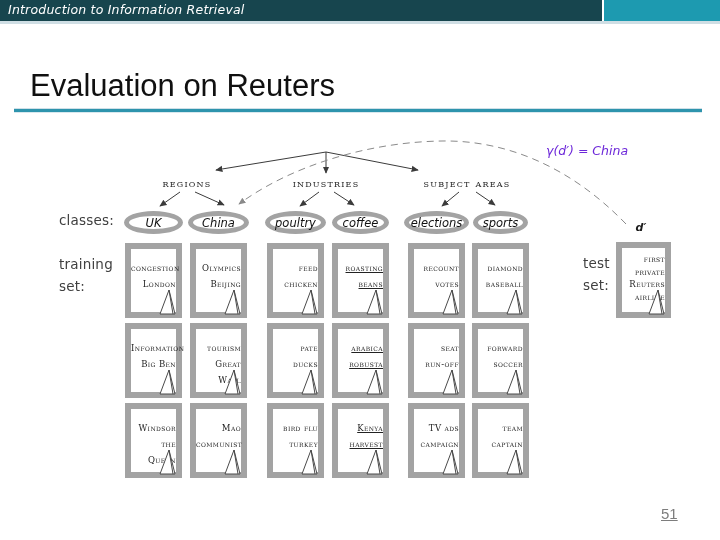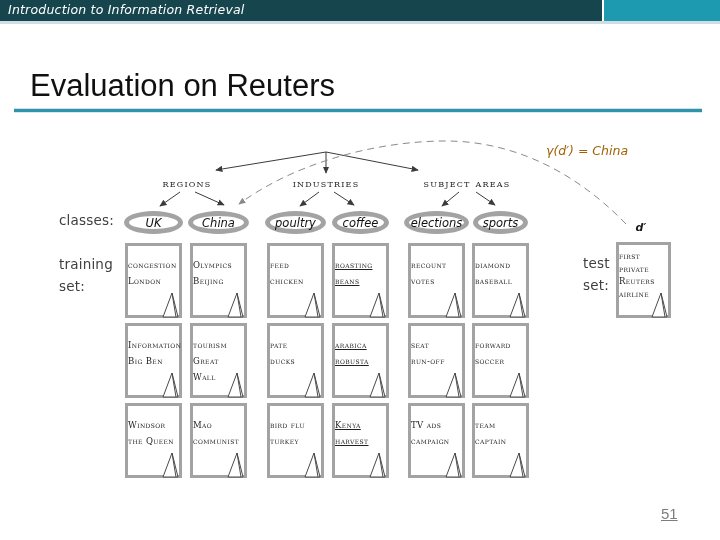--- a/index.html
+++ b/index.html
@@ -36,43 +36,43 @@
   .cls {
     position:absolute; top:211px; height:23px; border:5px solid #a3a3a3; border-radius:50%;
     display:flex; align-items:center; justify-content:center; background:#ffffff;
     font-style:italic; font-size:11.5px; color:#111; font-family:"DejaVu Sans", sans-serif;
     white-space:nowrap;
   }
   .e1 { left:124px; width:59px; } .e2 { left:188px; width:61px; }
   .e3 { left:265px; width:61px; } .e4 { left:332px; width:57px; }
   .e5 { left:404px; width:65px; } .e6 { left:473px; width:55px; }
   .doc {
-    position:absolute; width:57px; height:75px; border:3px solid #a3a3a3; background:#ffffff;
-    text-align:left; font-family:"DejaVu Serif", serif; font-variant:small-caps;
+    position:absolute; width:57px; height:75px; border:6px solid #a3a3a3; background:#ffffff;
+    text-align:right; font-family:"DejaVu Serif", serif; font-variant:small-caps;
     font-size:8.5px; letter-spacing:0.4px; color:#222; padding-top:11px; line-height:16px;
   }
   .col1 { left:125px; } .col2 { left:190px; } .col3 { left:267px; }
   .col4 { left:332px;text-decoration:underline; } .col5 { left:408px; } .col6 { left:472px; }
   .row1 { top:243px; } .row2 { top:323px; } .row3 { top:403px; }
   .testdoc {
     left:616px; top:242px; width:55px; height:76px; padding-top:5px; line-height:12.5px;
   }
   .fold { position:absolute; right:-2px; bottom:-3px; }
   .side-label {
     position:absolute; font-size:13.5px; color:#404040;
     font-family:"DejaVu Sans", sans-serif; letter-spacing:0.2px;margin-left:16px;
   }
   .lab-classes { left:43px; top:212px; }
   .lab-training1 { left:43px; top:256px; }
   .lab-training2 { left:43px; top:278px; }
   .lab-test1 { left:567px; top:255px; }
   .lab-test2 { left:567px; top:277px; }
   .formula {
     position:absolute; left:546px; top:143px; font-style:italic; font-size:12.5px;
-    color:#a16207; font-family:"DejaVu Sans", sans-serif;
+    color:#6d28d9; font-family:"DejaVu Sans", sans-serif;
   }
   .dprime {
     position:absolute; left:641px; top:221px; transform:translateX(-50%);
     font-style:italic; font-size:11px; font-weight:bold; color:#1a1a1a;
     font-family:"DejaVu Sans", sans-serif;
   }
   .pagenum { position:absolute; left:661px; top:505px; font-size:15px; color:#7d7d7d;text-decoration:underline; }
 </style>
 </head>
 <body>

